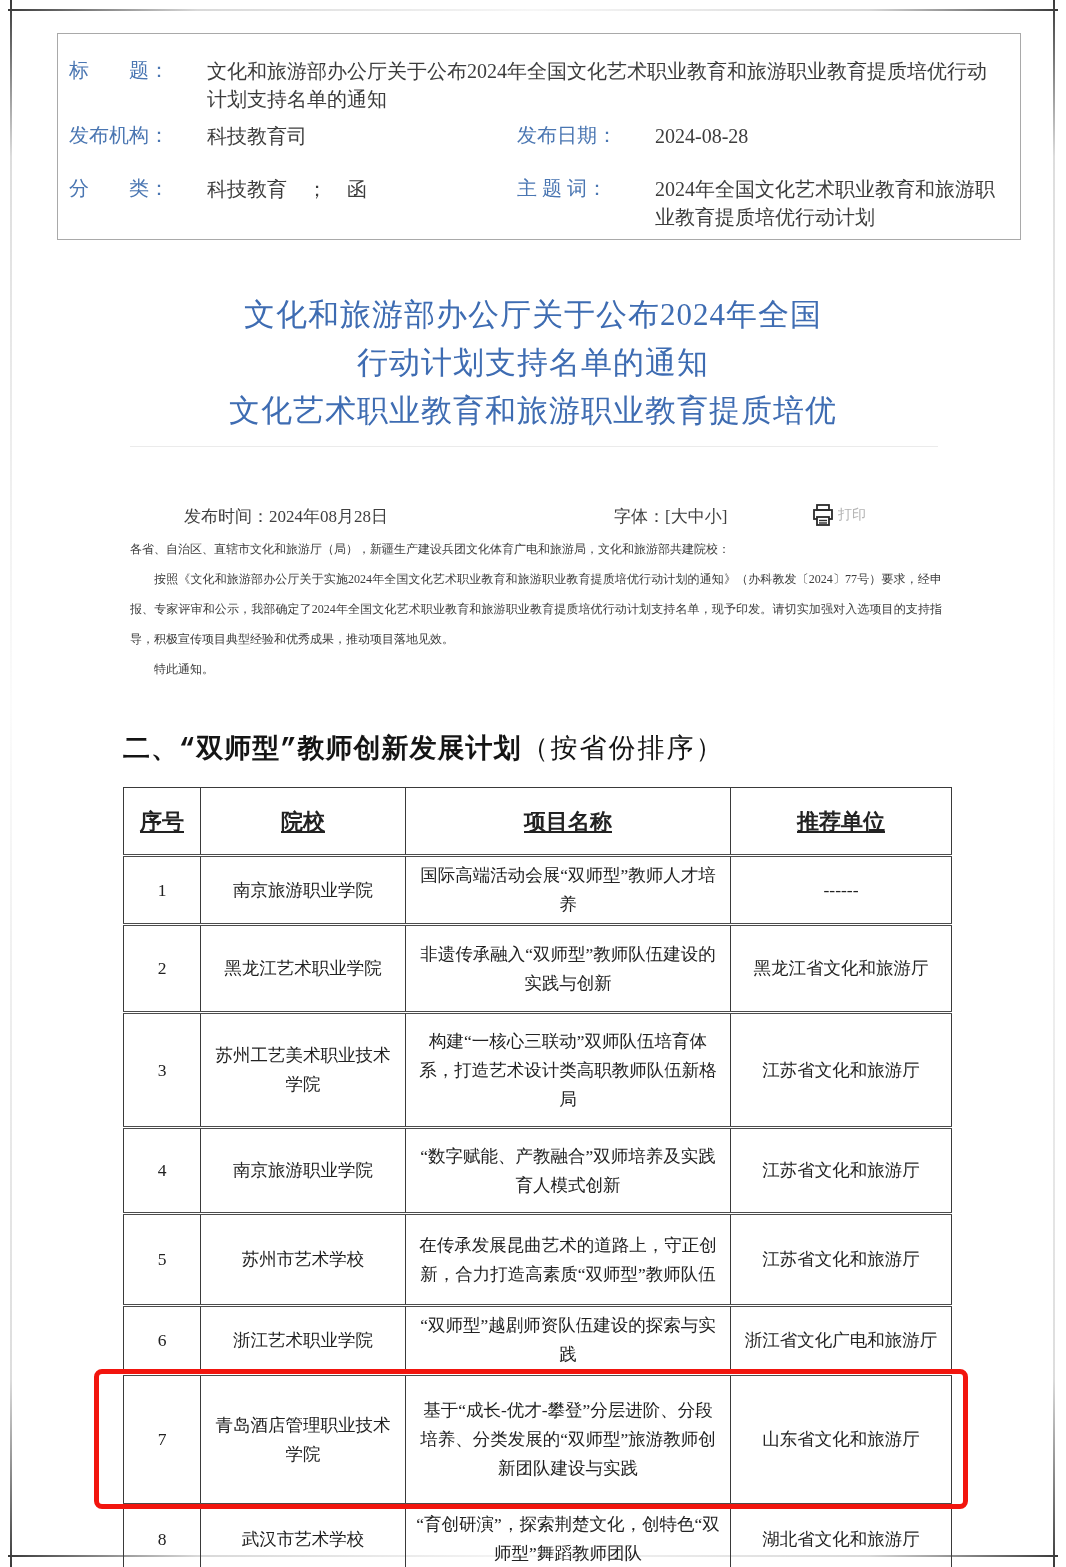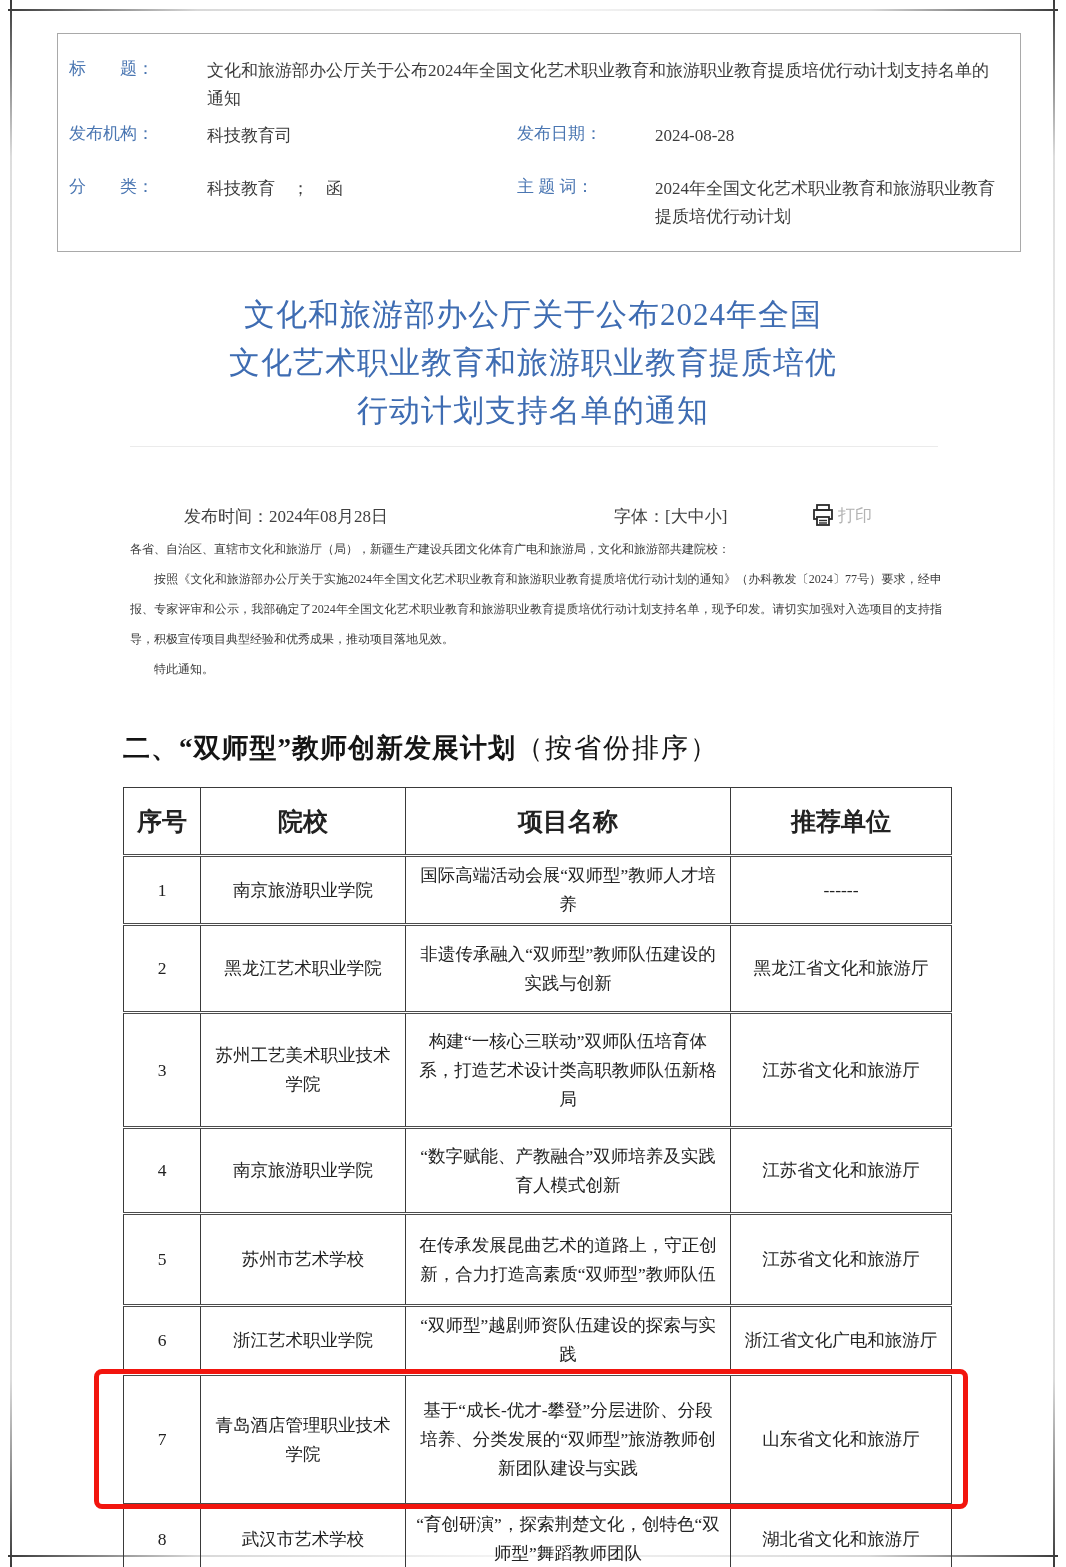--- a/index.html
+++ b/index.html
@@ -11,55 +11,55 @@
   .crop-h { position:absolute; left:8px; right:8px; height:2px;
             background:linear-gradient(90deg,#3a3a3a 0%,rgba(170,170,170,.45) 18%,rgba(220,220,220,.25) 50%,rgba(170,170,170,.45) 82%,#3a3a3a 100%); }
   .crop-h.top { top:9px; }
   .crop-h.bottom { top:1555px; }
   .crop-v { position:absolute; top:0; bottom:0; width:2px;
             background:linear-gradient(180deg,#3a3a3a 0%,rgba(170,170,170,.4) 10%,rgba(230,230,230,.15) 45%,rgba(170,170,170,.4) 88%,#3a3a3a 100%); }
   .crop-v.left { left:10px; }
   .crop-v.right { left:1053px; }
 
   
-  .meta-box { position:absolute; left:57px; top:33px; width:964px; border:1px solid #a9a9a9; padding:14px 11px 20px 11px; font-size:17px; }
+  .meta-box { position:absolute; left:57px; top:33px; width:964px; border:1px solid #a9a9a9; padding:14px 11px 8px 11px; font-size:20px; }
   .meta-row { display:grid; grid-template-columns:98px 350px 98px 1fr; align-items:start; min-height:53px; padding-top:9px; }
   .meta-row.full { grid-template-columns:98px 1fr; }
   .meta-label { color:#4a76b2; white-space:nowrap; }
   .meta-value { color:#3c3c3c; line-height:28px; padding-right:10px;margin-left:40px; }
 
   
   .doc-title { position:absolute; left:80px; top:291px; width:906px; text-align:center;
                color:#3e6cb2; font-size:31px; line-height:48px; font-weight:400; letter-spacing:1px; }
 
   .hairline { position:absolute; left:130px; top:446px; width:808px; height:1px; background:#ebebeb; }
 
   
   .pub-row { position:absolute; left:0; top:464px; width:1066px; height:30px; font-size:17px; color:#3f3f3f;margin-top:38px; }
   .pub-time { position:absolute; left:184px; top:3px; }
   .font-size-ctl { position:absolute; left:614px; top:3px; }
   .print-btn { position:absolute; left:810px; top:0; display:flex; align-items:center; gap:2px; cursor:pointer; }
-  .print-btn .lbl { color:#b3b3b3; font-size:17px; }
+  .print-btn .lbl { color:#b3b3b3; font-size:14px; }
 
   
   .body-text { position:absolute; left:130px; top:534px; width:812px; font-size:12px; line-height:30px; color:#3b3b3b; text-align:justify; }
   .body-text p.indent { text-indent:2em; }
 
   
   .section-heading { position:absolute; left:123px; top:730px; width:830px; font-size:27px; color:#141414; }
-  .section-heading .main { font-weight:bold; font-family:Liberation Serif, serif; letter-spacing:1px; }
+  .section-heading .main { font-weight:bold; font-family:Liberation Mono, monospace; letter-spacing:1px; }
   .section-heading .note { font-weight:500; letter-spacing:2px;margin-top:7px; }
 
   
   .tbl-wrap { position:absolute; left:123px; top:787px; }
   table { border-collapse:collapse; table-layout:fixed; width:828px; }
   col.c1 { width:77px; } col.c2 { width:205px; } col.c3 { width:325px; } col.c4 { width:221px; }
   th,td { border:1px solid #3a3a3a; text-align:center; vertical-align:middle;
           font-size:17.5px; line-height:29px; color:#222; padding:4px 10px; }
-  thead th { font-weight:bold; font-size:25px; height:68px; font-family:"Liberation Sans","DejaVu Sans",sans-serif; }
+  thead th { font-weight:bold; font-size:22px; height:68px; font-family:"Liberation Sans","DejaVu Sans",sans-serif;text-decoration:underline; }
   tbody tr { border-top:3px double #4c4c4c; }
   tbody tr:nth-child(1) td { height:64px; }
   tbody tr:nth-child(2) td { height:88px; }
   tbody tr:nth-child(3) td { height:115px; }
   tbody tr:nth-child(4) td { height:86px; }
   tbody tr:nth-child(5) td { height:92px; }
   tbody tr:nth-child(6) td { height:58px; }
   tbody tr:nth-child(7) td { height:130px; }
   tbody tr:nth-child(8) td { height:58px; }
 
@@ -91,22 +91,22 @@
     <div class="meta-row">
       <span class="meta-label">分　　类：</span>
       <span class="meta-value">科技教育　；　函</span>
       <span class="meta-label">主 题 词：</span>
       <span class="meta-value">2024年全国文化艺术职业教育和旅游职业教育提质培优行动计划</span>
     </div>
   </div>
 
   <div class="doc-title">
     <div>文化和旅游部办公厅关于公布2024年全国</div>
+    <div>行动计划支持名单的通知</div>
     <div>文化艺术职业教育和旅游职业教育提质培优</div>
-    <div>行动计划支持名单的通知</div>
   </div>
 
   <div class="hairline"></div>
 
   <div class="pub-row">
     <span class="pub-time">发布时间：2024年08月28日</span>
     <span class="font-size-ctl">字体：[大中小]</span>
     <span class="print-btn">
       <svg width="26" height="26" viewBox="0 0 26 26">
         <rect x="7" y="3" width="12" height="5" fill="none" stroke="#2b2b2b" stroke-width="1.8"></rect>

